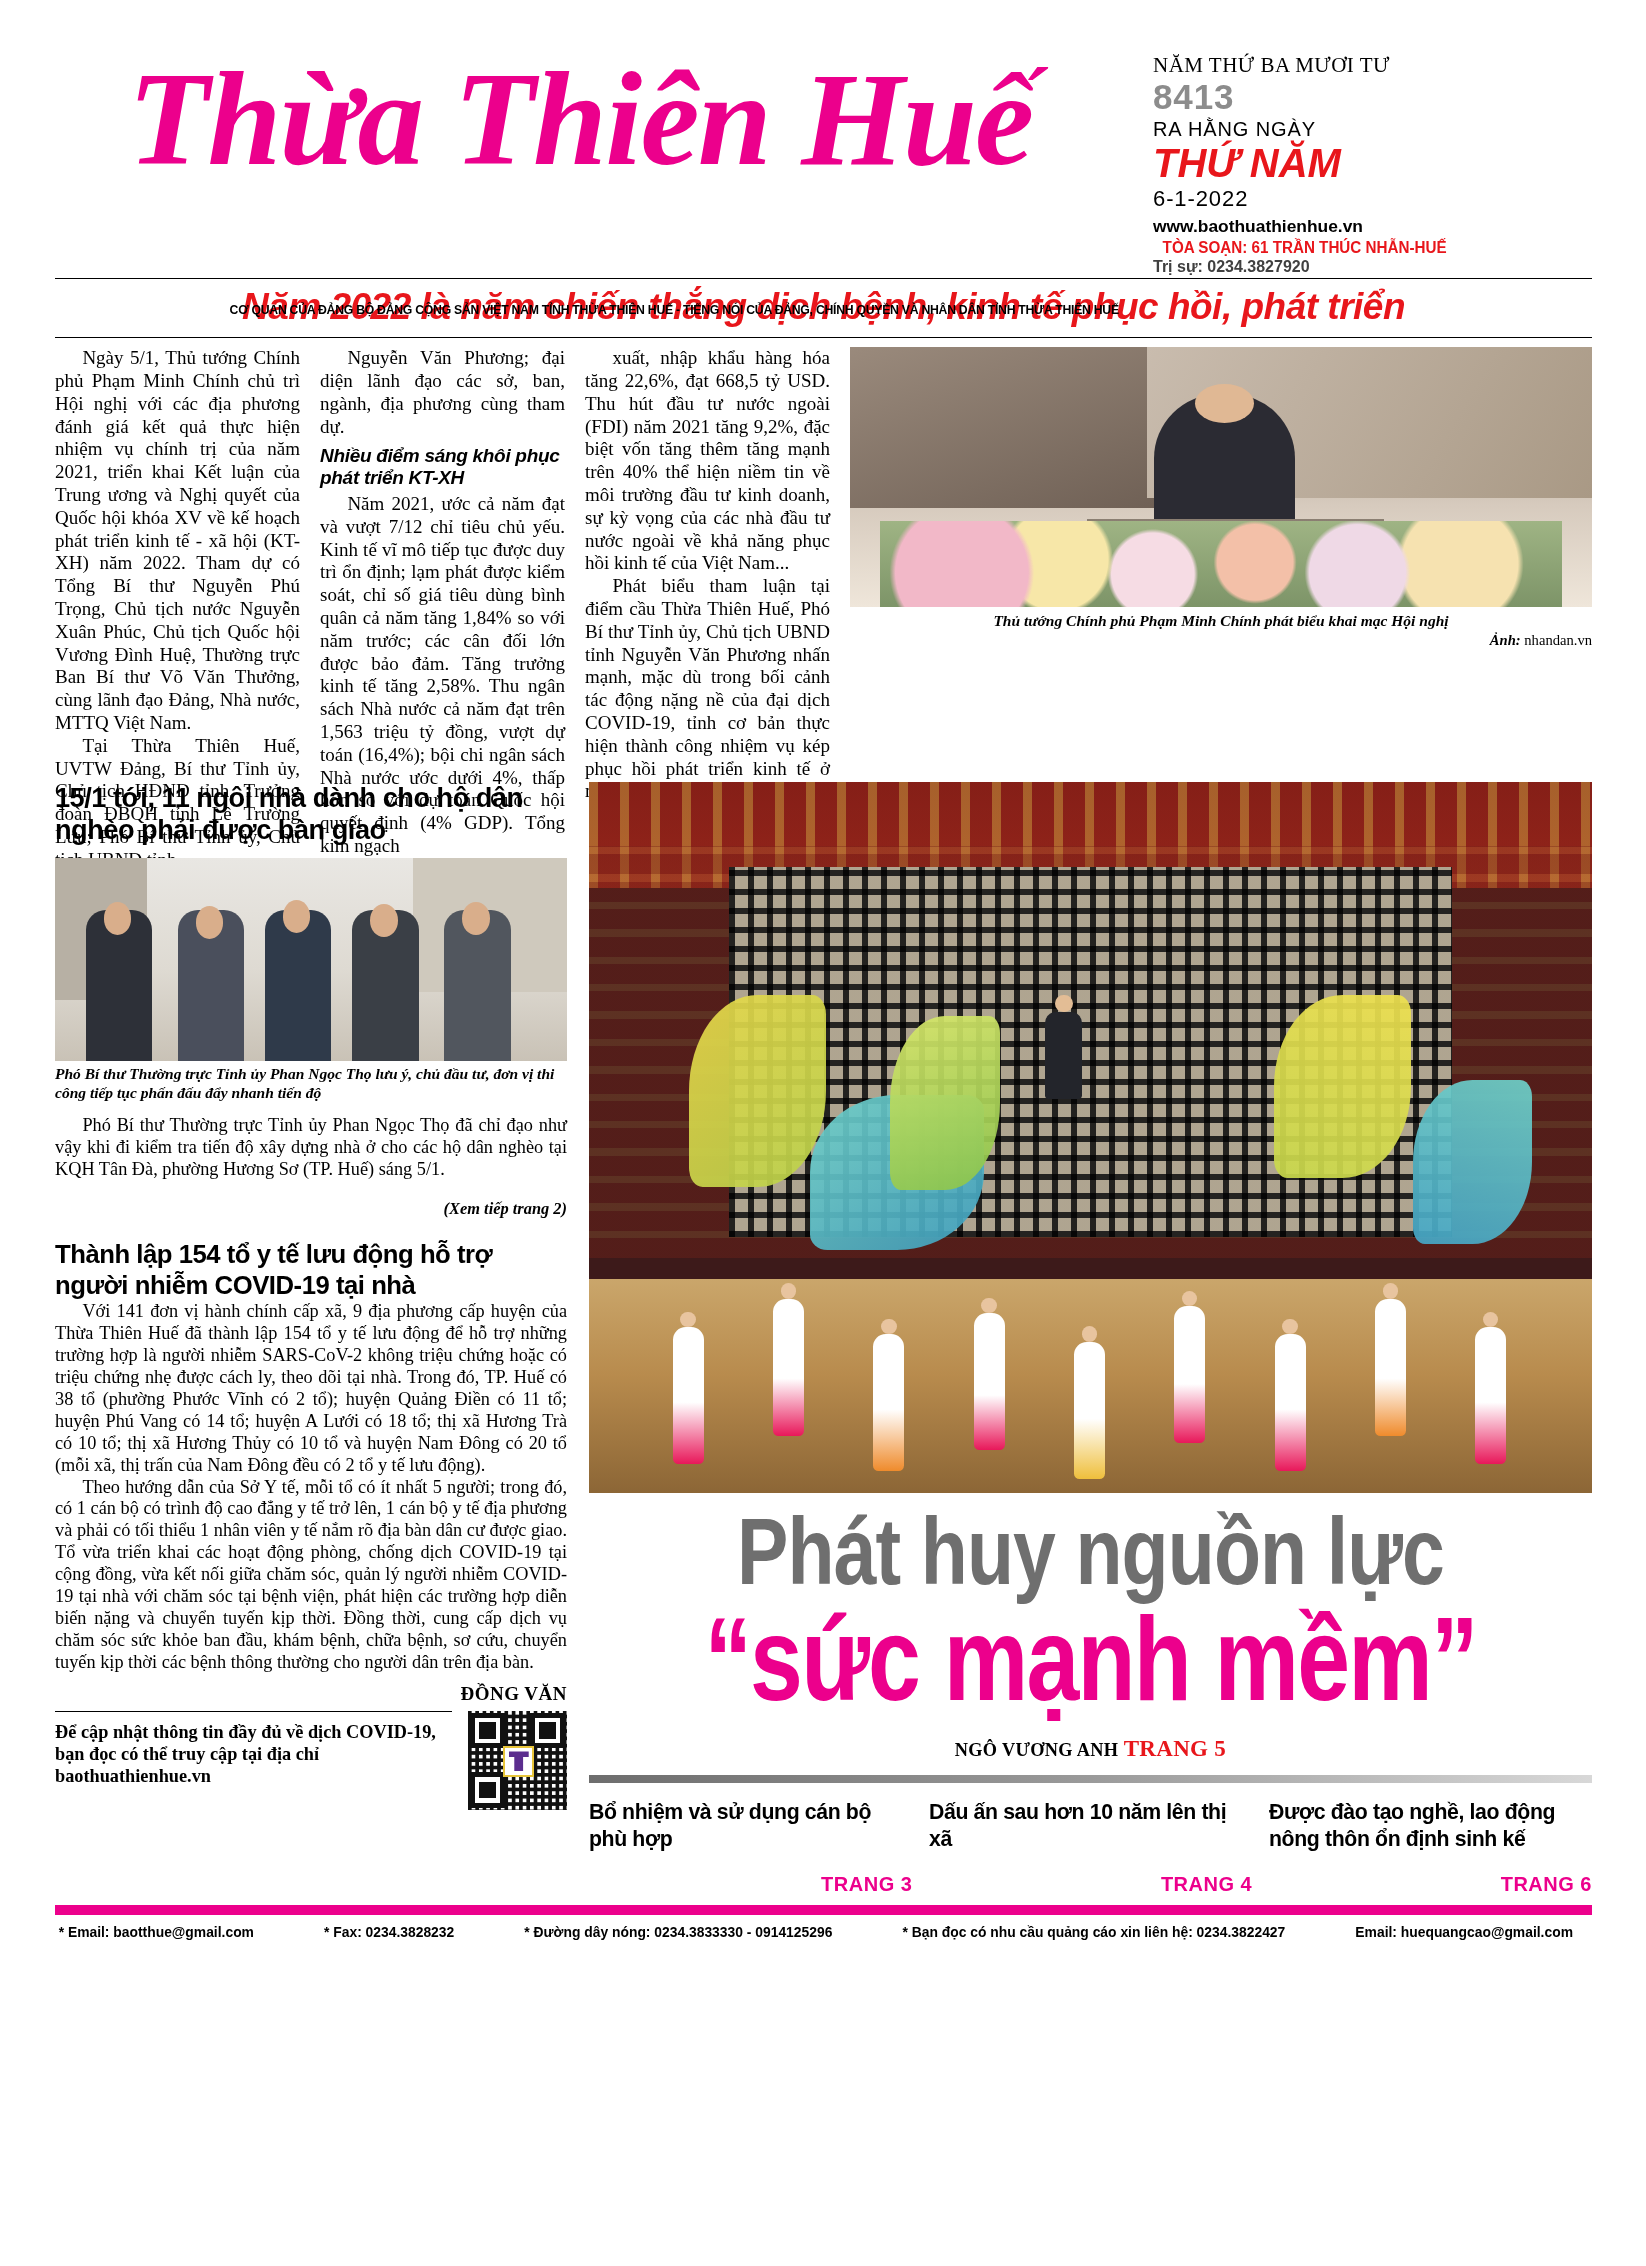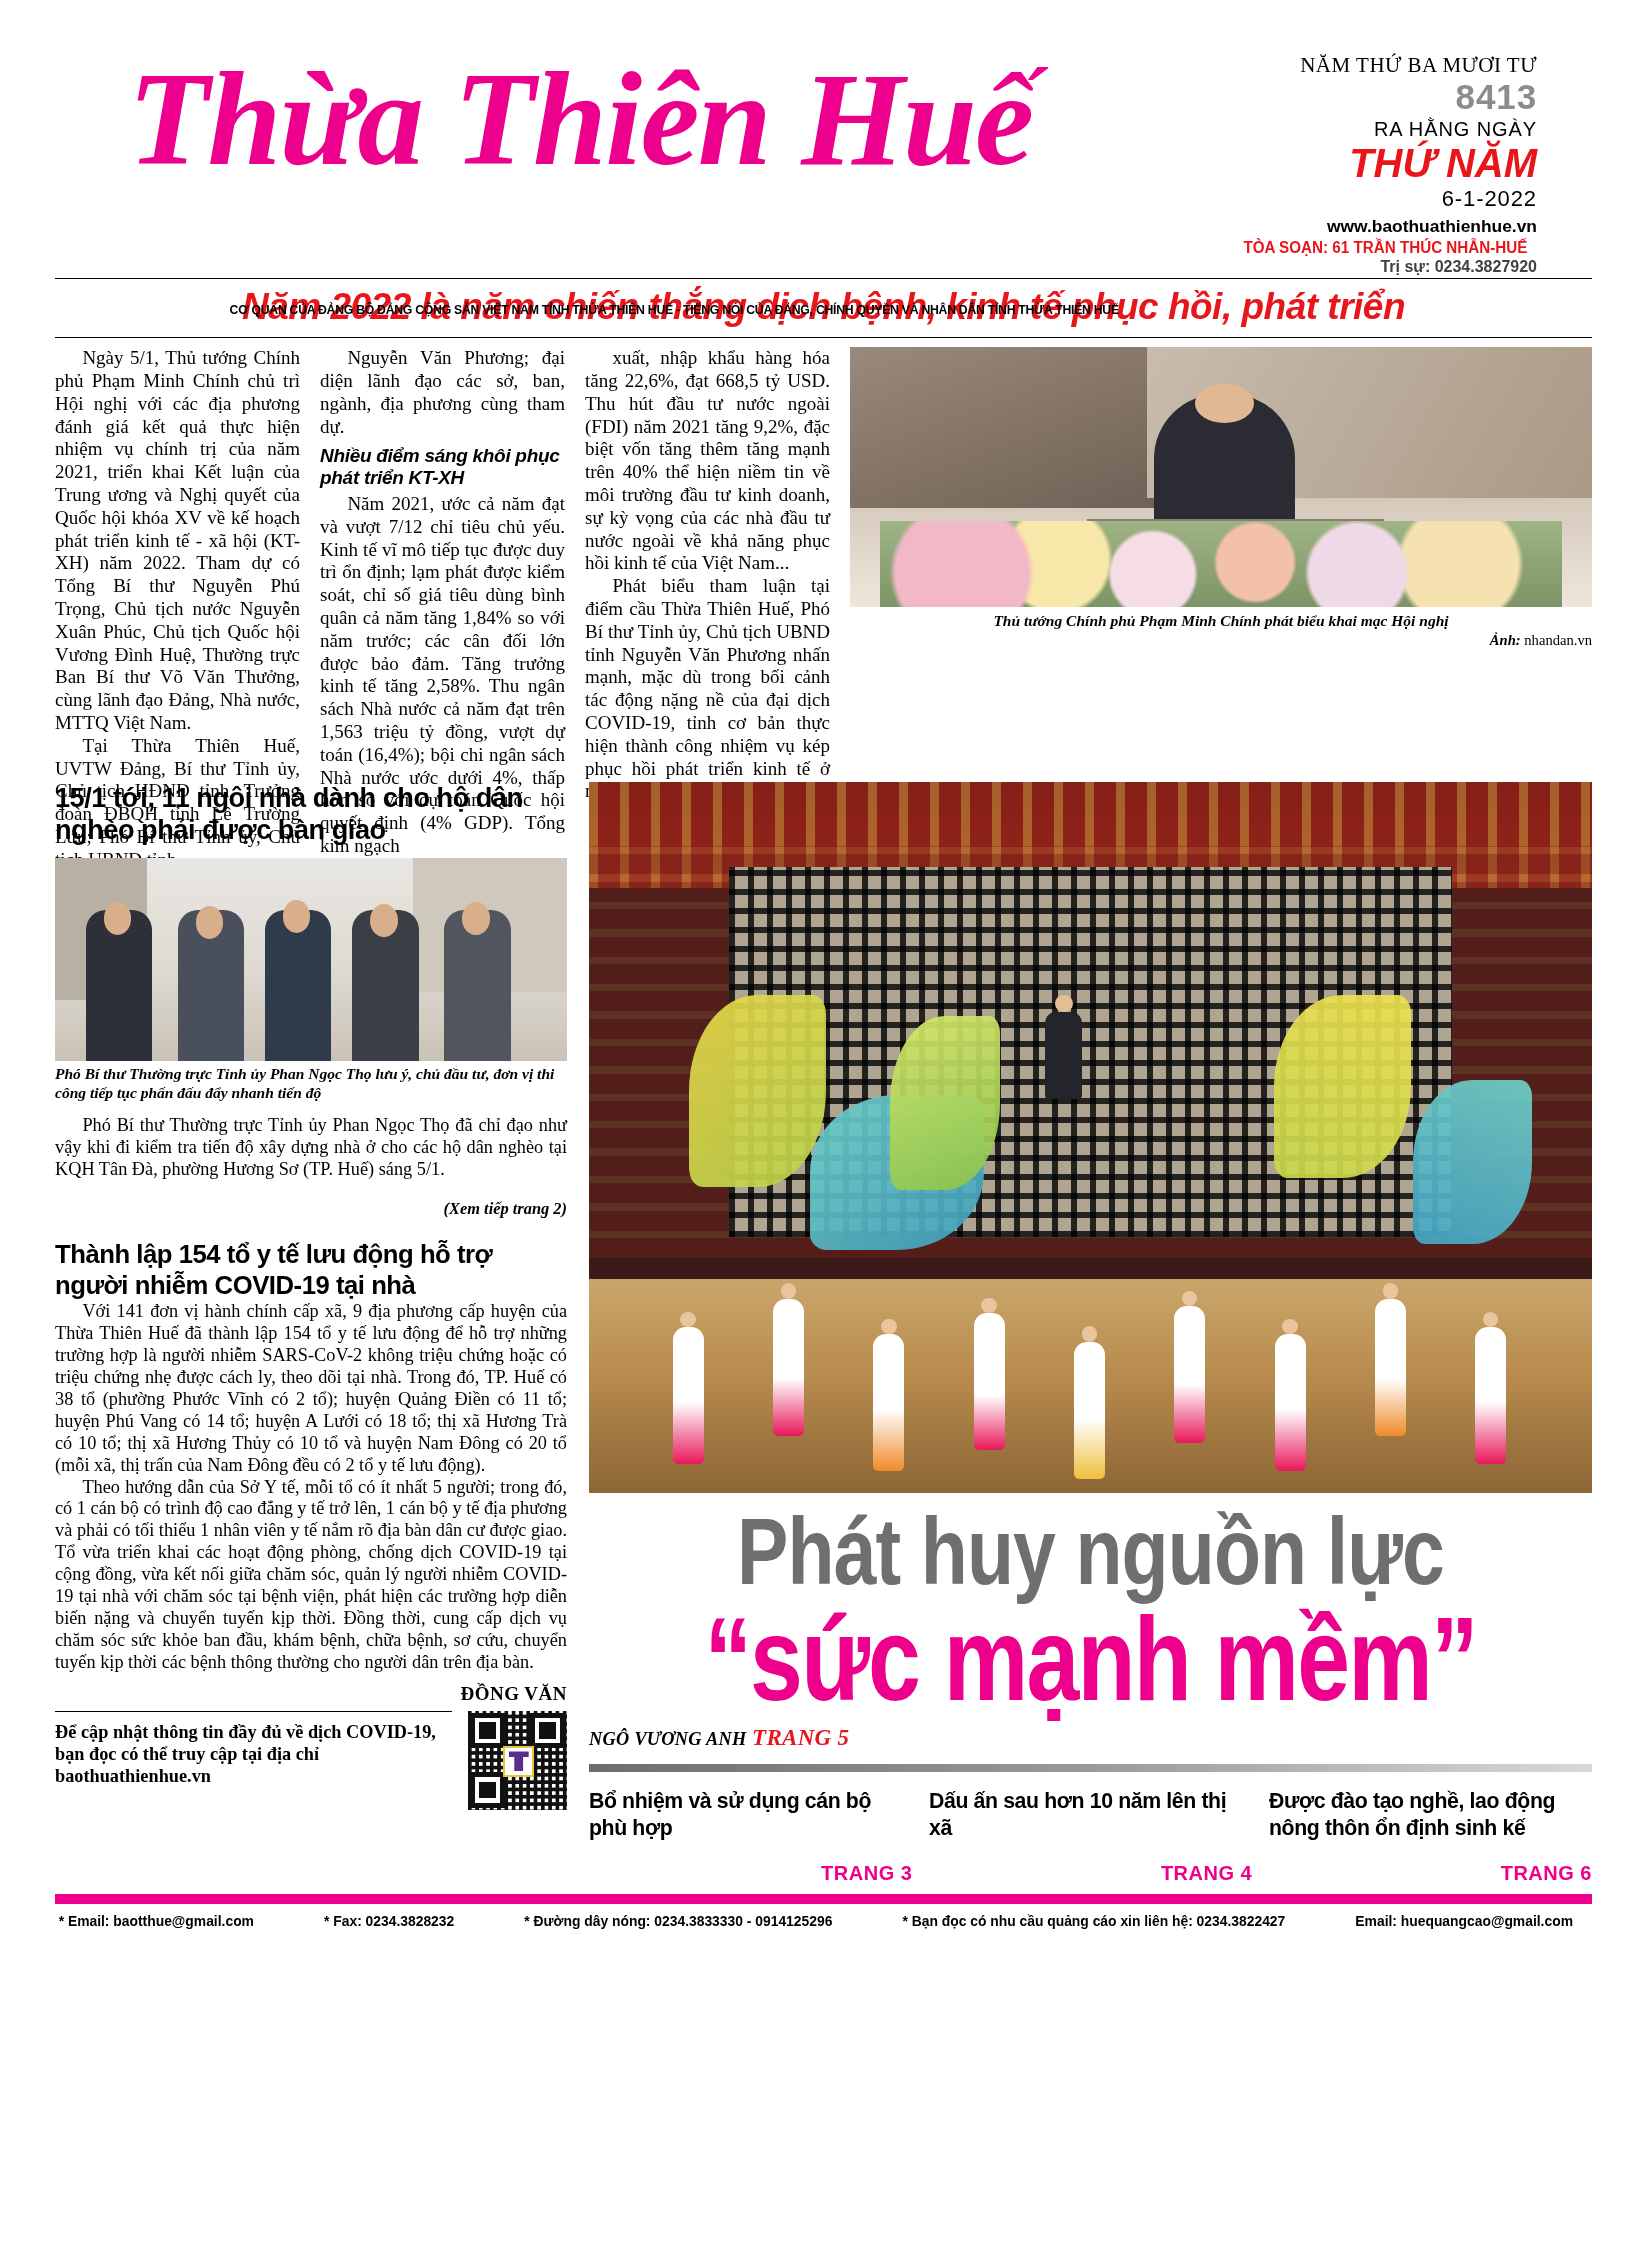--- a/index.html
+++ b/index.html
@@ -28,21 +28,21 @@
     text-align:center;
     font-family:"Liberation Sans",sans-serif;
     font-weight:bold;
     font-size:13.2px;
     letter-spacing:-0.3px;
     transform:scaleX(0.93);transform-origin:left center;
     white-space:nowrap;
   }
   .mast-right{
     position:absolute;right:55px;top:53px;width:384px;
-    text-align:right;
+    text-align:left;
     font-family:"Liberation Sans",sans-serif;
   }
   .mr-year{font-family:"Liberation Serif",serif;font-size:21px;letter-spacing:0.5px;}
   .mr-issue{
     font-family:"Liberation Sans",sans-serif;font-weight:bold;
     font-size:35px;color:#8c8c8c;letter-spacing:0.9px;line-height:1.05;margin-top:0.9px;
   }
   .mr-daily{font-size:20px;letter-spacing:0.9px;margin-top:2.7px;}
   .mr-day{
     font-family:"Liberation Sans",sans-serif;font-weight:bold;font-style:italic;
@@ -184,21 +184,21 @@
     font-size:77px;line-height:.98;color:#6f6f6f;letter-spacing:-0.9px;
     transform:scaleY(1.22);transform-origin:center top;
     margin-bottom:16.4px;
   }
   .feat-l2{
     font-family:"Liberation Sans",sans-serif;font-weight:bold;
     font-size:95px;line-height:.98;color:#ec008c;letter-spacing:-1.8px;
     transform:scaleY(1.25);transform-origin:center top;
     margin-top:20px;
   }
-  .feat-by{text-align:left;margin-top:31px;font-family:"Liberation Serif",serif;font-weight:bold;font-size:18.3px;letter-spacing:0.3px;font-style:italic;}
+  .feat-by{text-align:center;margin-top:42px;font-family:"Liberation Serif",serif;font-weight:bold;font-size:18.3px;letter-spacing:0.3px;}
   .feat-by .pg{color:#e8161b;font-size:23px;margin-left:5.5px;}
 
   .grad-rule{height:8.2px;margin-top:12.8px;
     background:linear-gradient(90deg,#6d6d6d 0%,#9a9a9a 50%,#d8d8d8 100%);}
 
   .teasers{display:flex;gap:0;margin-top:16.4px;}
   .teaser{flex:1;padding-right:16.4px;}
   .teaser .t{
     font-family:"Liberation Sans",sans-serif;font-weight:bold;
     font-size:22.4px;line-height:1.2;letter-spacing:-0.4px;

